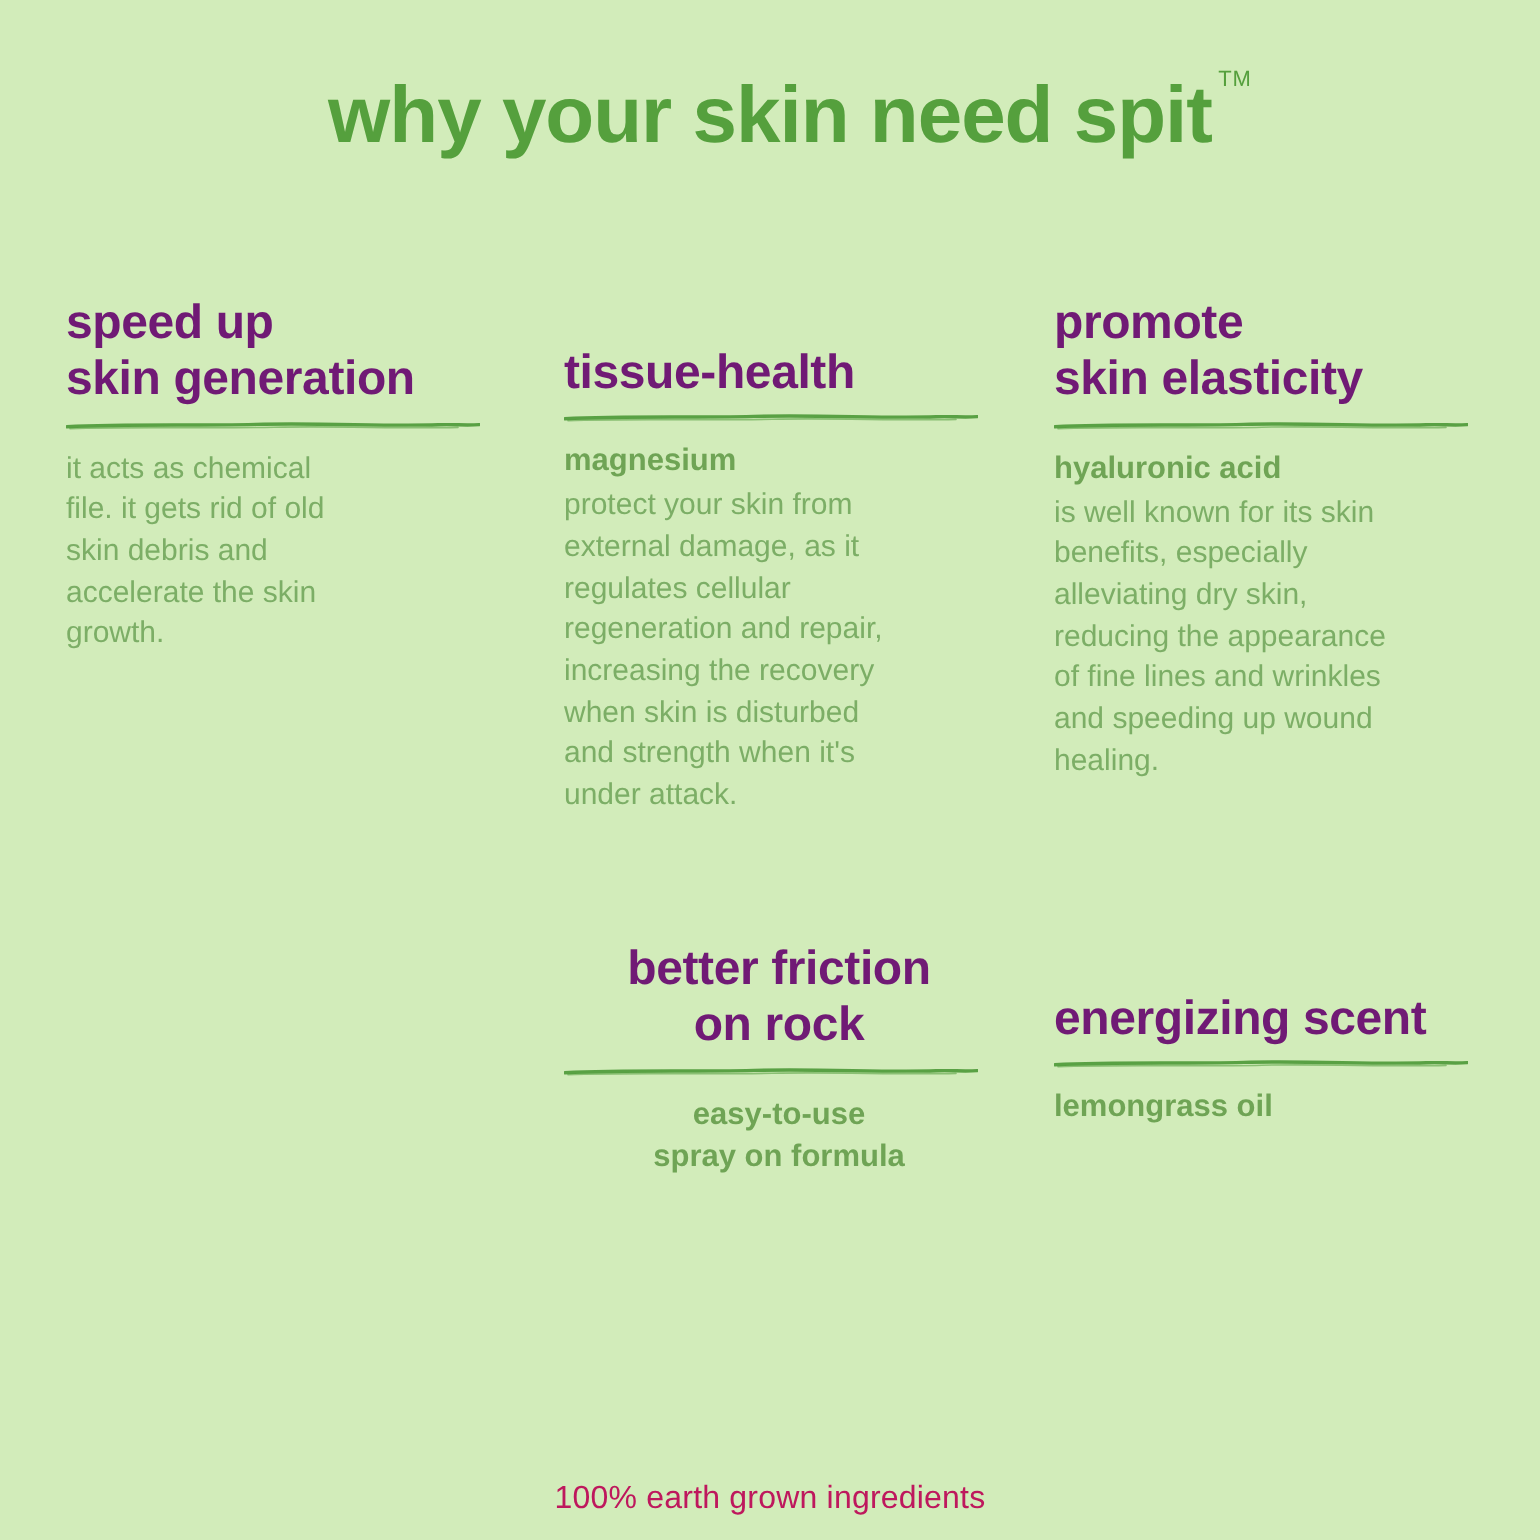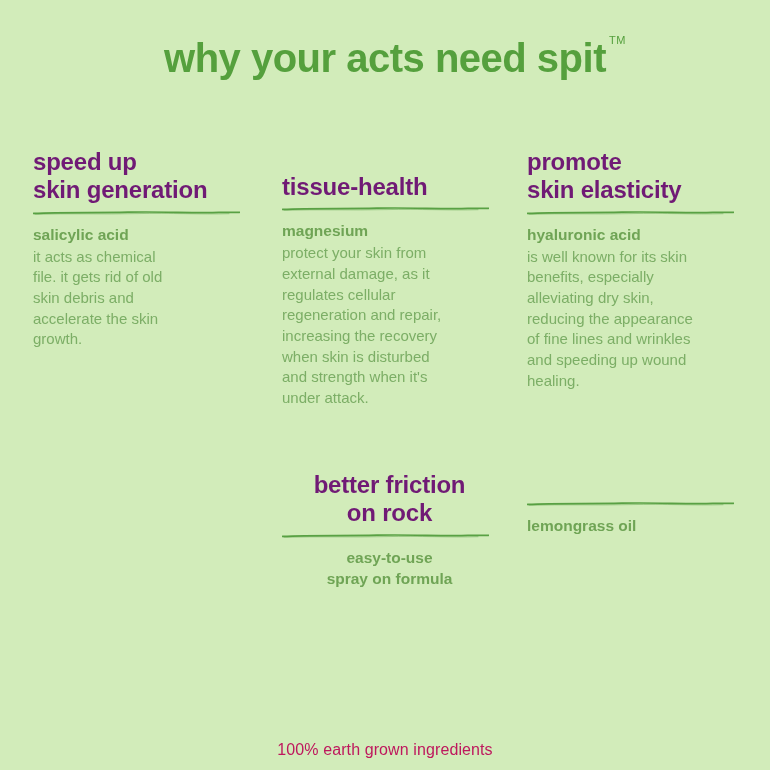--- a/index.html
+++ b/index.html
@@ -96,32 +96,31 @@
     letter-spacing: 0.1px;
   }
 </style>
 </head>
 <body>
 
 <div class="page">
 
   <div class="title-wrap">
     <span class="title">
-      <span>why your acts need spit</span><span class="tm">TM</span>
+      <span>why your skin need spit</span><span class="tm">TM</span>
     </span>
   </div>
 
   <div class="block" style="left:33px; top:148px;">
     <div class="heading">speed up
 skin generation</div>
     <svg class="rule" viewBox="0 0 207 6" preserveAspectRatio="none">
       <path d="M0.5 3.4 C30 1.9, 62 3.0, 95 2.2 C128 1.4, 160 3.2, 186 2.4 C194 2.1, 200 2.8, 206.5 2.3" stroke="#4e9a39" stroke-width="1.7" fill="none" stroke-linecap="round" opacity="0.92"></path>
       <path d="M2 4.3 C36 3.2, 70 4.4, 104 3.6 C138 2.9, 168 4.5, 196 3.7" stroke="#4e9a39" stroke-width="0.8" fill="none" stroke-linecap="round" opacity="0.55"></path>
     </svg>
-    <div class="sub">salicylic acid</div>
     <div class="body">it acts as chemical
 file. it gets rid of old
 skin debris and
 accelerate the skin
 growth.</div>
   </div>
 
   <div class="block" style="left:282px; top:173px;">
     <div class="heading">tissue-health</div>
     <svg class="rule" viewBox="0 0 207 6" preserveAspectRatio="none">
@@ -163,20 +162,21 @@
     <svg class="rule" viewBox="0 0 207 6" preserveAspectRatio="none">
       <path d="M0.5 3.4 C30 1.9, 62 3.0, 95 2.2 C128 1.4, 160 3.2, 186 2.4 C194 2.1, 200 2.8, 206.5 2.3" stroke="#4e9a39" stroke-width="1.7" fill="none" stroke-linecap="round" opacity="0.92"></path>
       <path d="M2 4.3 C36 3.2, 70 4.4, 104 3.6 C138 2.9, 168 4.5, 196 3.7" stroke="#4e9a39" stroke-width="0.8" fill="none" stroke-linecap="round" opacity="0.55"></path>
     </svg>
     <div class="sub" style="margin-top:8px;">easy-to-use
 spray on formula</div>
     <div class="body"></div>
   </div>
 
   <div class="block" style="left:527px; top:496px; width:222px;">
+    <div class="heading">energizing scent</div>
     <svg class="rule" viewBox="0 0 207 6" preserveAspectRatio="none">
       <path d="M0.5 3.4 C30 1.9, 62 3.0, 95 2.2 C128 1.4, 160 3.2, 186 2.4 C194 2.1, 200 2.8, 206.5 2.3" stroke="#4e9a39" stroke-width="1.7" fill="none" stroke-linecap="round" opacity="0.92"></path>
       <path d="M2 4.3 C36 3.2, 70 4.4, 104 3.6 C138 2.9, 168 4.5, 196 3.7" stroke="#4e9a39" stroke-width="0.8" fill="none" stroke-linecap="round" opacity="0.55"></path>
     </svg>
     <div class="sub" style="margin-top:8px;">lemongrass oil</div>
     <div class="body"></div>
   </div>
 
   <div class="footer">100% earth grown ingredients</div>
 

